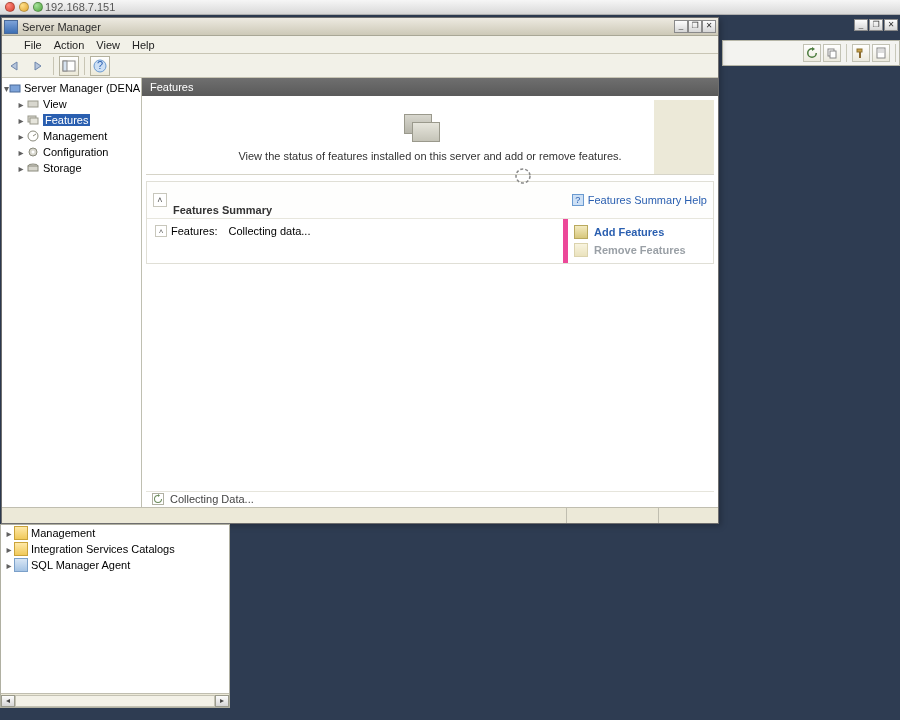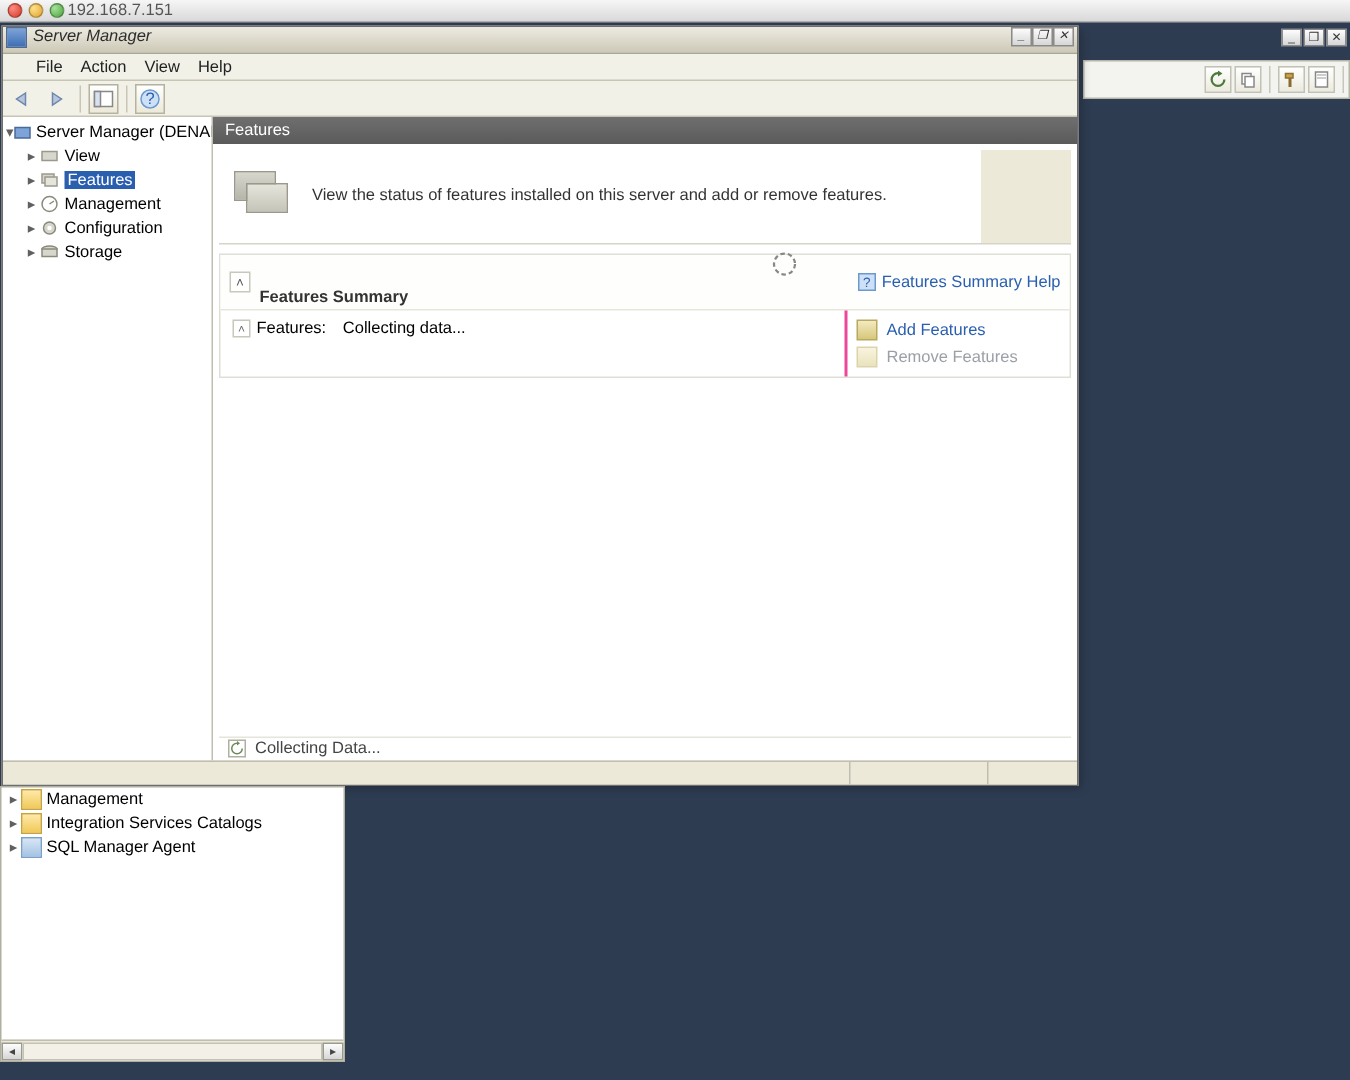--- a/index.html
+++ b/index.html
@@ -16,21 +16,21 @@
   .mac-title { flex: 1; text-align: left; color: #555; font-size: 11px; }
   .outer-titlebar { position:absolute; top:0; right:0; height:15px; display:flex; align-items:center; gap:1px; }
   .winbtn { width:14px; height:12px; background:linear-gradient(#fdfdfd,#d6d6d6); border:1px solid #8a8a8a; font-size:8px; text-align:center; line-height:10px; color:#333; }
   
   .outer-tools { position:absolute; top:40px; right:0; width:178px; height:26px; background:#f3f3f0; border:1px solid #b6b6a8; display:flex; align-items:center; gap:2px; padding-left:2px; }
   .outbtn { width:18px; height:18px; border:1px solid #c2c2b4; background:linear-gradient(#fff,#eceade); display:flex; align-items:center; justify-content:center; }
   .outsep { width:1px; height:18px; background:#c8c8ba; margin:0 3px; }
 
   
   .sm-window { position:absolute; top:17px; left:1px; width:718px; height:507px; border:1px solid #6e6e6e; background:#ece9d8; box-shadow: 2px 2px 6px rgba(0,0,0,.25); }
-  .sm-title { height:18px; background:linear-gradient(#edeae1,#cdc9b7); border-bottom:1px solid #a9a796; display:flex; align-items:flex-start; padding:0 2px;font-style:italic; }
+  .sm-title { height:18px; background:linear-gradient(#edeae1,#cdc9b7); border-bottom:1px solid #a9a796; display:flex; align-items:center; padding:0 2px; }
   .sm-title-icon { width:14px; height:14px; background:linear-gradient(#7da3d9,#3d6fb4); border:1px solid #4a6a99; margin-right:4px; }
   .sm-title-text { color:#2d2d2d; font-size:11px; }
   .sm-title-spacer { flex:1; }
   .sm-title .winbtn { height:13px; }
 
   .menus { height:18px; background:#f2f1e8; border-bottom:1px solid #c8c5b4; display:flex; align-items:center; padding-left:16px; }
   .menus span { padding:2px 6px; color:#222; }
 
   .toolbar { height:24px; background:#f2f1e8; border-bottom:1px solid #c8c5b4; display:flex; align-items:center; gap:3px; padding-left:3px; }
   .tbtn { width:20px; height:20px; display:flex; align-items:center; justify-content:center; border:1px solid transparent; }
@@ -42,40 +42,40 @@
   .tree { width:140px; border-right:1px solid #bfbfb1; background:#fff; padding:2px 0; overflow:hidden; }
   .tree-item { display:flex; align-items:center; padding:1px 2px; white-space:nowrap; }
   .tree-item .exp { width:10px; text-align:center; color:#606060; font-size:10px; }
   .tree-item .ticon { width:14px; height:14px; margin-right:3px; display:inline-flex; align-items:center; justify-content:center; }
   .tree-item .label { color:#000; }
   .tree-item.sel .label { background:#2a5fb0; color:#fff; padding:0 2px; }
   .tree-indent { padding-left:14px; }
 
   .main { flex:1; background:#fff; position:relative; display:flex; flex-direction:column; }
   .section-header { height:18px; background:linear-gradient(#6f6f6f,#5a5a5a); color:#fff; display:flex; align-items:center; padding-left:8px; font-size:11px; }
-  .intro { display:flex; align-items:center; padding:10px 10px 12px 10px; border-bottom:1px solid #d6d4c8; margin:4px 4px 0 4px; background:#fff; position:relative; }
+  .intro { display:flex; align-items:center; padding:10px 10px 12px 10px; border-bottom:1px solid #d6d4c8; margin:4px 4px 0 4px; background:#fff; position:relative;flex-direction:column; }
   .intro-right-stub { position:absolute; right:0; top:0; width:60px; height:100%; background:#ece9d8; }
   .big-icon { width:40px; height:40px; margin-right:12px; position:relative; }
   .big-icon .stack1 { position:absolute; width:28px; height:20px; background:linear-gradient(#d8d7ce,#b6b5aa); border:1px solid #9a998c; top:4px; left:0; }
   .big-icon .stack2 { position:absolute; width:28px; height:20px; background:linear-gradient(#e6e5dc,#c5c4b8); border:1px solid #9a998c; top:12px; left:8px; }
   .intro-text { color:#333; font-size:11px; }
 
   .summary-panel { margin:6px 4px 0 4px; border:1px solid #e0dfd6; }
   .sum-head { display:flex; align-items:center; background:#fefefd; border-bottom:1px solid #e7e6dd; padding:2px 6px; }
   .sum-head .collapse { width:14px; height:14px; border:1px solid #c8c7bc; background:#fff; color:#555; font-size:9px; display:flex; align-items:center; justify-content:center; margin-right:6px; }
   .sum-head .title { font-weight:bold; color:#333;margin-top:20px; }
   .sum-head .spacer { flex:1; }
   .sum-head .help { color:#2a5fb0; display:flex; align-items:center; gap:4px; }
   .sum-head .help-icon { width:12px; height:12px; background:#cde0f5; border:1px solid #6a9ad0; color:#2a5fb0; font-size:9px; display:flex; align-items:center; justify-content:center; }
 
   .sum-body { display:flex; }
   .sum-left { flex:1; padding:6px 8px; }
   .sum-left .row { display:flex; align-items:center; gap:4px; }
   .sum-left .collapse-sm { width:12px; height:12px; border:1px solid #c8c7bc; color:#666; font-size:8px; display:flex; align-items:center; justify-content:center; }
-  .sum-right { width:150px; border-left:2px solid #ec4899; padding:4px 6px; }
+  .sum-right { width:150px; border-left:5px solid #ec4899; padding:4px 6px;font-weight:bold; }
   .action { display:flex; align-items:center; gap:6px; padding:2px 0; color:#2a5fb0; }
   .action.disabled { color:#9aa0a6; }
   .act-icon { width:14px; height:14px; background:linear-gradient(#f3eac0,#d7c77c); border:1px solid #b9a95e; }
 
   .busy { position:absolute; left:372px; top:89px; color:#555; }
 
   .statusbar { position:absolute; bottom:18px; left:144px; height:14px; right:4px; display:flex; align-items:center; gap:6px; padding-left:6px; background:#fff; border-top:1px solid #e6e5dc; color:#444; }
   .status-icon { width:12px; height:12px; border:1px solid #b0b0a2; background:#fff; display:flex; align-items:center; justify-content:center; }
 
   .bottombar { position:absolute; bottom:0; left:0; right:0; height:16px; background:#ece9d8; border-top:1px solid #c0beb0; display:flex; }

